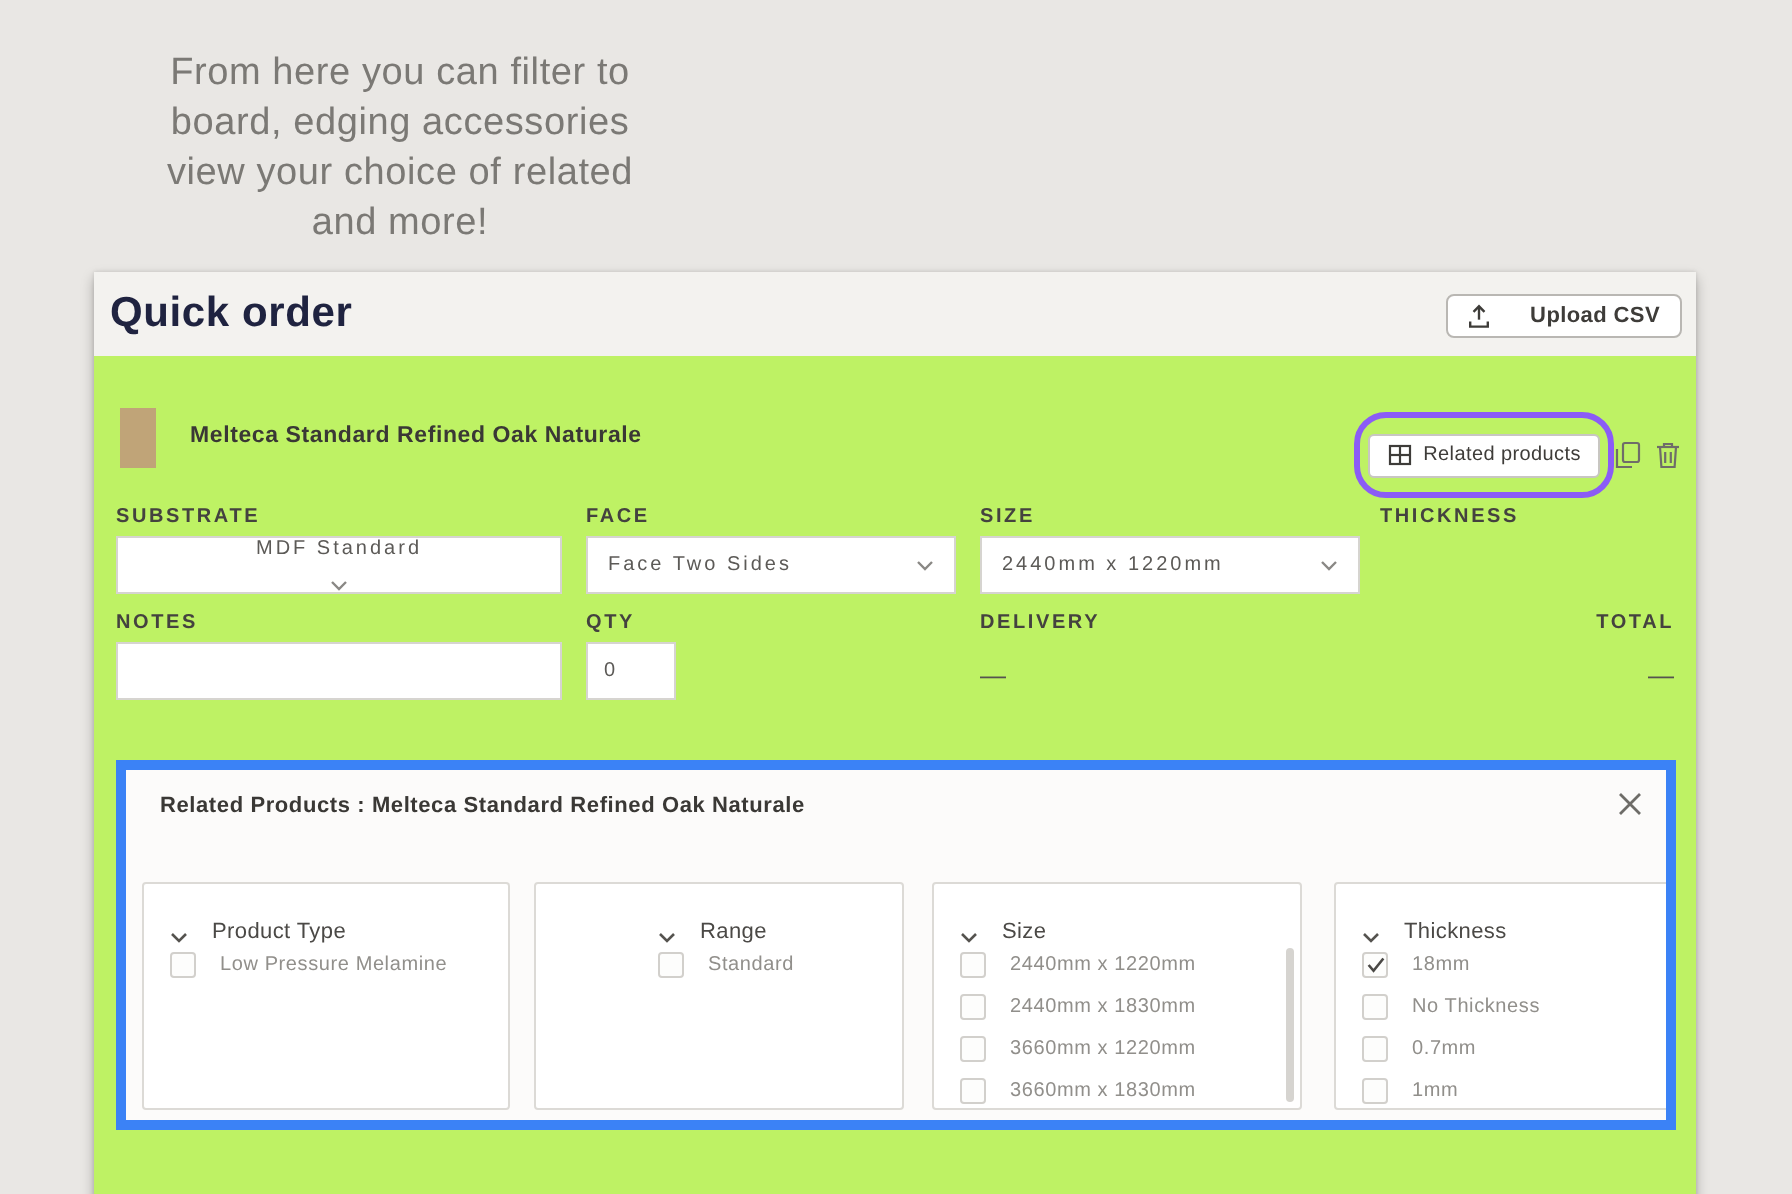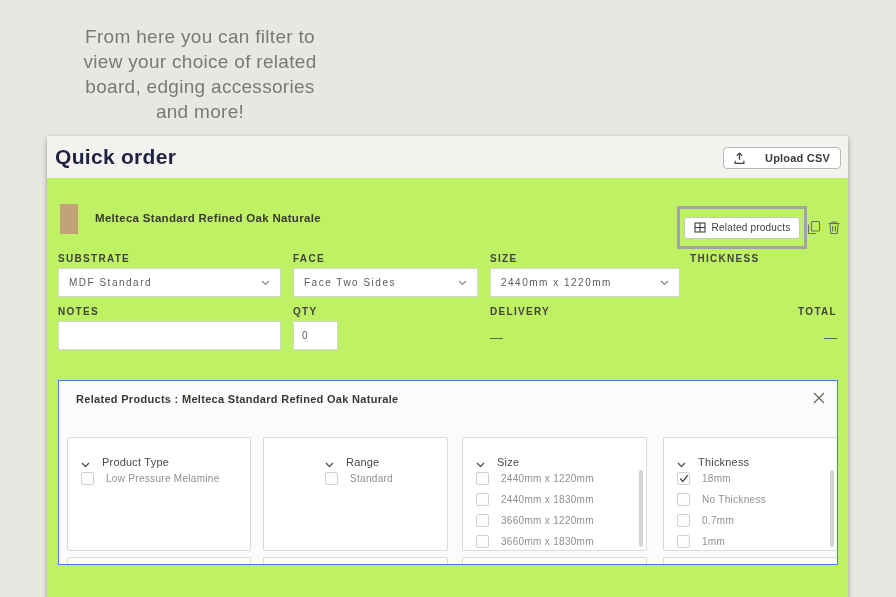--- a/index.html
+++ b/index.html
@@ -41,21 +41,21 @@
   .swatch {
     position:absolute; left:13px; top:68px; width:18px; height:30px;
     background:#c0a478;
   }
   .product-name {
     position:absolute; left:48px; top:76px;
     font-size:11.5px; font-weight:700; color:#3a3835; letter-spacing:0.3px;
   }
   .green-annotation {
     position:absolute; left:630px; top:70px; width:130px; height:43px;
-    border:3px solid #a3a3a3; border-radius:0;
+    border:3px solid #8b5cf6; border-radius:16px;
     display:flex; align-items:center; justify-content:center;
   }
   .related-btn {
     height:22px; display:flex; align-items:center; gap:6px; padding:0 9px;
     background:#ffffff; border:1px solid #c8c6c2; border-radius:3px;
     font-size:10px; color:#3e3c39; letter-spacing:0.2px; cursor:pointer;
   }
   .row-icon { position:absolute; top:84px; width:16px; height:16px; cursor:pointer; }
   .copy-pos { left:760px; }
   .trash-pos { left:780px; }
@@ -69,36 +69,36 @@
   .c1 { left:11px; }  .c2 { left:246px; } .c3 { left:443px; } .c4 { left:643px; }
   .field {
     position:absolute; height:29px; background:#fff;
     border:1px solid #d6d4d0;
     display:flex; align-items:center; justify-content:space-between;
     padding:0 10px; font-size:10px; color:#5c5a57; letter-spacing:1.5px;
     cursor:pointer;
   }
   .row1-field { top:132px; }
   .row2-field { top:185px; }
-  .w-c1 { width:223px; } .w-c2 { width:185px; } .w-c3 { width:190px; } .w-c4 { width:147px; }
+  .w-c1 { width:223px;flex-direction:column; } .w-c2 { width:185px; } .w-c3 { width:190px; } .w-c4 { width:147px; }
   .text-input {
     position:absolute; height:29px; border:1px solid #d6d4d0; background:#fff;
     font-family:"Liberation Sans", sans-serif; font-size:10px; color:#5c5a57;
     letter-spacing:1px; padding:0 8px; outline:none;
   }
   .qty-input { width:45px; }
   .readout {
     position:absolute; top:194px; font-size:13px; color:#55534f;
   }
   .total-block { width:147px; text-align:right; }
   .total-label-right { width:147px; text-align:right; }
   
   .panel {
     position:absolute; left:11px; top:244px; width:780px; height:185px;
-    background:#fcfbfa; border:1px solid #3b82f6; overflow:hidden;
+    background:#fcfbfa; border:5px solid #3b82f6; overflow:hidden;
   }
   .panel-title {
     position:absolute; left:17px; top:12px;
     font-size:11px; font-weight:700; color:#3a3835; letter-spacing:0.3px;
   }
   .panel-close {
     position:absolute; right:9px; top:8px; width:18px; height:18px;
     display:flex; align-items:center; justify-content:center; cursor:pointer;
   }
   .fbox {
@@ -135,22 +135,22 @@
     position:absolute; top:176px; height:14px;
     background:#fff; border:1px solid #dcdad6; border-radius:2px 2px 0 0;
   }
   svg { display:block; }
 </style>
 </head>
 <body>
 
 <div class="caption">
   <div>From here you can filter to</div>
+  <div>board, edging accessories</div>
   <div>view your choice of related</div>
-  <div>board, edging accessories</div>
   <div>and more!</div>
 </div>
 
 <div class="card">
 
   <div class="card-header">
     <div class="page-title">Quick order</div>
     <button class="upload-btn">
       <span>
         <svg width="11" height="12" viewBox="0 0 12 13" fill="none" stroke="#3e3c39" stroke-width="1.3">

